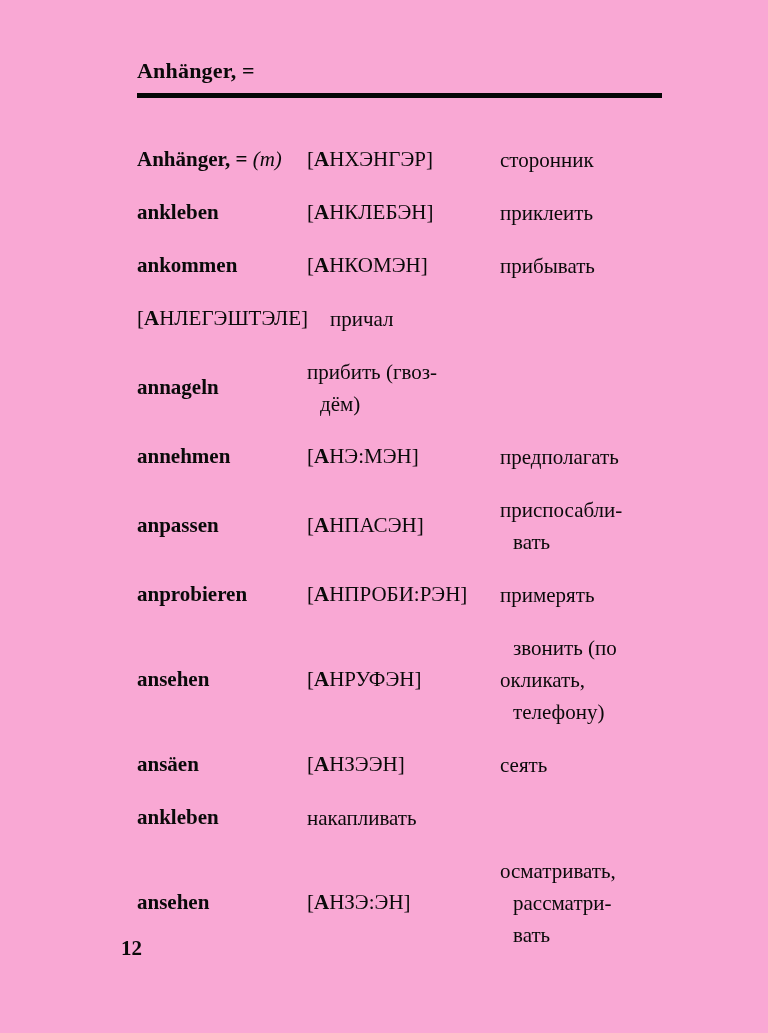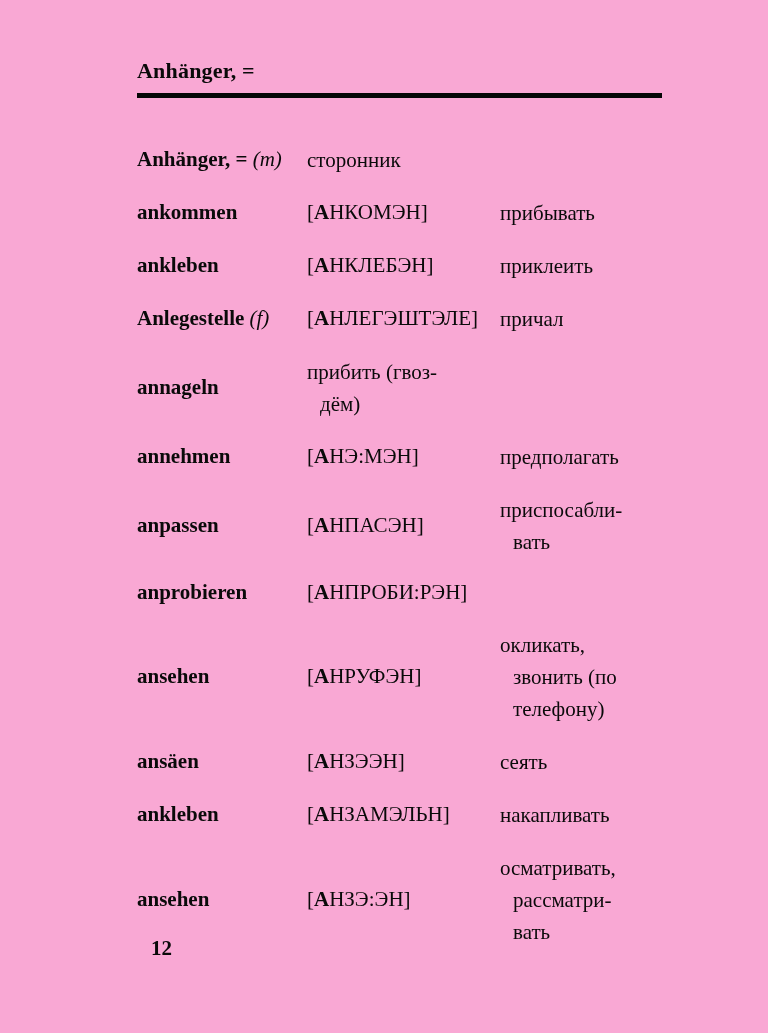--- a/index.html
+++ b/index.html
@@ -64,73 +64,70 @@
   }
   .col-transl {
     flex: 1 1 auto;
     padding-top: 3px;
   }
   .transl-line.cont {
     padding-left: 13px;
   }
   .page-number {
     position: absolute;
-    left: 151px;
+    left: 121px;
     top: 936px;
     font-size: 21px;
     font-weight: bold;
   }
 </style>
 </head>
 <body>
 
 <div class="page">
 
   <div class="running-header">Anhänger, =</div>
 
   <div class="header-rule"></div>
 
   <div class="entries" id="entries">
   <div class="entry">
     <div class="col-word">
       <span class="w">Anhänger, =</span>
       <span class="gender"> (m)</span>
     </div>
+    <div class="col-trans"><span>[</span><span class="stress">А</span><span>НХЭНГЭР]</span></div>
     <div class="col-transl">
           <div class="transl-line">сторонник</div>
         </div>
   </div>
 
   <div class="entry">
     <div class="col-word">
+      <span class="w">ankleben</span>
+      
+    </div>
+    <div class="col-trans"><span>[</span><span class="stress">А</span><span>НКЛЕБЭН]</span></div>
+    <div class="col-transl">
+          <div class="transl-line">приклеить</div>
+        </div>
+  </div>
+
+  <div class="entry">
+    <div class="col-word">
       <span class="w">ankommen</span>
       
     </div>
     <div class="col-trans"><span>[</span><span class="stress">А</span><span>НКОМЭН]</span></div>
     <div class="col-transl">
           <div class="transl-line">прибывать</div>
         </div>
   </div>
 
   <div class="entry">
-    <div class="col-word">
-      <span class="w">ankleben</span>
-      
-    </div>
-    <div class="col-trans"><span>[</span><span class="stress">А</span><span>НКЛЕБЭН]</span></div>
-    <div class="col-transl">
-          <div class="transl-line">приклеить</div>
-        </div>
-  </div>
-
-  <div class="entry">
-    <div class="col-word">
-      <span class="w">Anlegestelle</span>
-      <span class="gender"> (f)</span>
-    </div>
     <div class="col-trans"><span>[</span><span class="stress">А</span><span>НЛЕГЭШТЭЛЕ]</span></div>
     <div class="col-transl">
           <div class="transl-line">причал</div>
         </div>
   </div>
 
   <div class="entry">
     <div class="col-word">
       <span class="w">annageln</span>
       
@@ -163,52 +160,54 @@
           <div class="transl-line cont">вать</div>
         </div>
   </div>
 
   <div class="entry">
     <div class="col-word">
       <span class="w">anprobieren</span>
       
     </div>
     <div class="col-trans"><span>[</span><span class="stress">А</span><span>НПРОБИ:РЭН]</span></div>
+    <div class="col-transl">
+          <div class="transl-line">примерять</div>
+        </div>
   </div>
 
   <div class="entry">
     <div class="col-word">
       <span class="w">ansehen</span>
       
     </div>
     <div class="col-trans"><span>[</span><span class="stress">А</span><span>НРУФЭН]</span></div>
     <div class="col-transl">
+          <div class="transl-line cont">звонить (по</div>
           <div class="transl-line">окликать,</div>
-          <div class="transl-line cont">звонить (по</div>
           <div class="transl-line cont">телефону)</div>
         </div>
   </div>
 
   <div class="entry">
     <div class="col-word">
       <span class="w">ansäen</span>
       
     </div>
     <div class="col-trans"><span>[</span><span class="stress">А</span><span>НЗЭЭН]</span></div>
     <div class="col-transl">
           <div class="transl-line">сеять</div>
         </div>
   </div>
 
   <div class="entry">
     <div class="col-word">
       <span class="w">ankleben</span>
       
     </div>
-    <div class="col-trans"><span>[</span><span class="stress">А</span><span>НЗАМЭЛЬН]</span></div>
     <div class="col-transl">
           <div class="transl-line">накапливать</div>
         </div>
   </div>
 
   <div class="entry">
     <div class="col-word">
       <span class="w">ansehen</span>
       
     </div>

